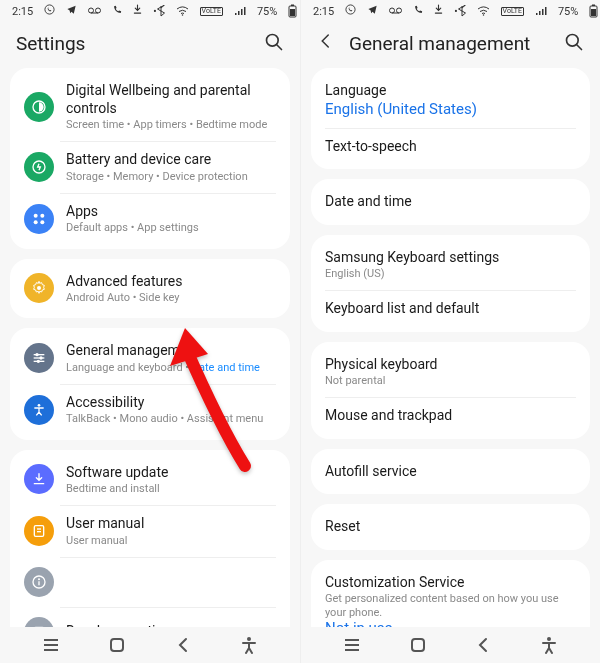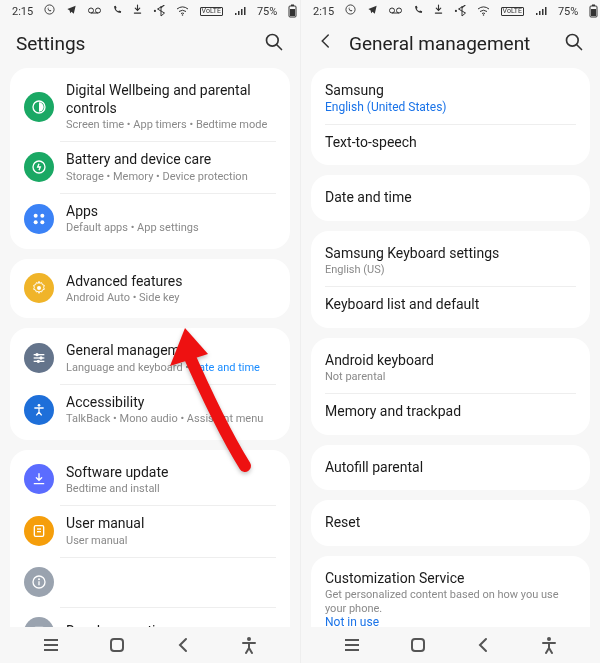--- a/index.html
+++ b/index.html
@@ -23,21 +23,21 @@
   .row { display: flex; align-items: center; padding: 10px 14px; position: relative; }
   .row + .row::before { content:""; position:absolute; top:0; left:50px; right:14px; height:1px; background:#eee; }
   .card.simple .row + .row::before { left:14px; }
 
   .icn { width: 30px; height: 30px; border-radius: 50%; display:flex; align-items:center; justify-content:center; margin-right: 12px; flex-shrink:0; }
   .icn svg { display:block; }
   .txt { flex:1; min-width:0; }
   .ttl { font-size: 14px; color: #1a1a1a; line-height: 1.25; }
   .sub { font-size: 11px; color: #8a8a8a; margin-top: 1px; line-height:1.2; }
   .sub .hl { color: #1a8cff; }
-  .link { color: #1a73e8; font-size: 12px; }
+  .link { color: #1a73e8; font-size: 15px; }
 
   .navbar { height: 36px; display:flex; align-items:center; justify-content: space-around; background:#f7f7f7; padding: 0 18px; }
   .navbar .nbtn { width: 40px; display:flex; justify-content:center; }
 
   .arrow { position:absolute; z-index:50; pointer-events:none; }
   .arrow svg { display:block; filter: drop-shadow(0 2px 2px rgba(0,0,0,.25)); }
 </style>
 </head>
 <body>
 
@@ -349,21 +349,21 @@
             <circle cx="10" cy="10" r="7" fill="none" stroke="#333" stroke-width="2"></circle>
             <line x1="15" y1="15" x2="21" y2="21" stroke="#333" stroke-width="2" stroke-linecap="round"></line>
           </svg>
       </div>
     </div>
 
     <div class="scroll" id="right-scroll">
         <div class="card simple">
           <div class="row">
             <div class="txt">
-              <div class="ttl">Samsung</div>
+              <div class="ttl">Language</div>
               <div class="link">English (United States)</div>
             </div>
           </div>
           <div class="row">
             <div class="txt">
               <div class="ttl">Text-to-speech</div>
             </div>
           </div>
         </div>
         <div class="card simple">
@@ -382,34 +382,34 @@
           </div>
           <div class="row">
             <div class="txt">
               <div class="ttl">Keyboard list and default</div>
             </div>
           </div>
         </div>
         <div class="card simple">
           <div class="row">
             <div class="txt">
-              <div class="ttl">Android keyboard</div>
+              <div class="ttl">Physical keyboard</div>
               <div class="sub">Not parental</div>
             </div>
           </div>
           <div class="row">
             <div class="txt">
-              <div class="ttl">Memory and trackpad</div>
-            </div>
-          </div>
-        </div>
-        <div class="card simple">
-          <div class="row">
-            <div class="txt">
-              <div class="ttl">Autofill parental</div>
+              <div class="ttl">Mouse and trackpad</div>
+            </div>
+          </div>
+        </div>
+        <div class="card simple">
+          <div class="row">
+            <div class="txt">
+              <div class="ttl">Autofill service</div>
             </div>
           </div>
         </div>
         <div class="card simple">
           <div class="row">
             <div class="txt">
               <div class="ttl">Reset</div>
             </div>
           </div>
         </div>

